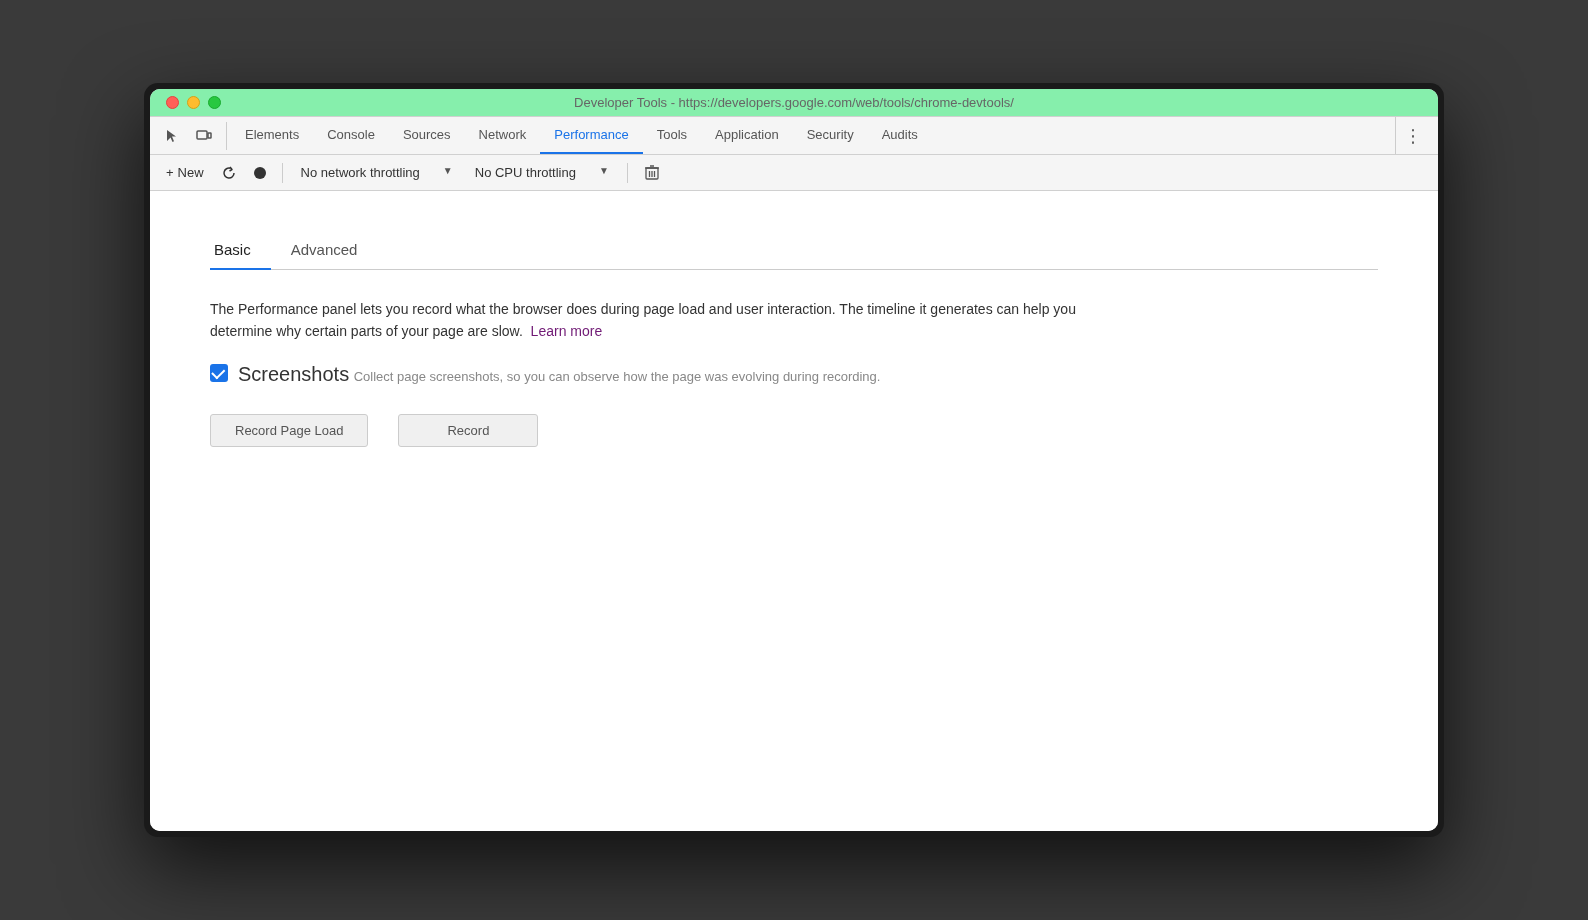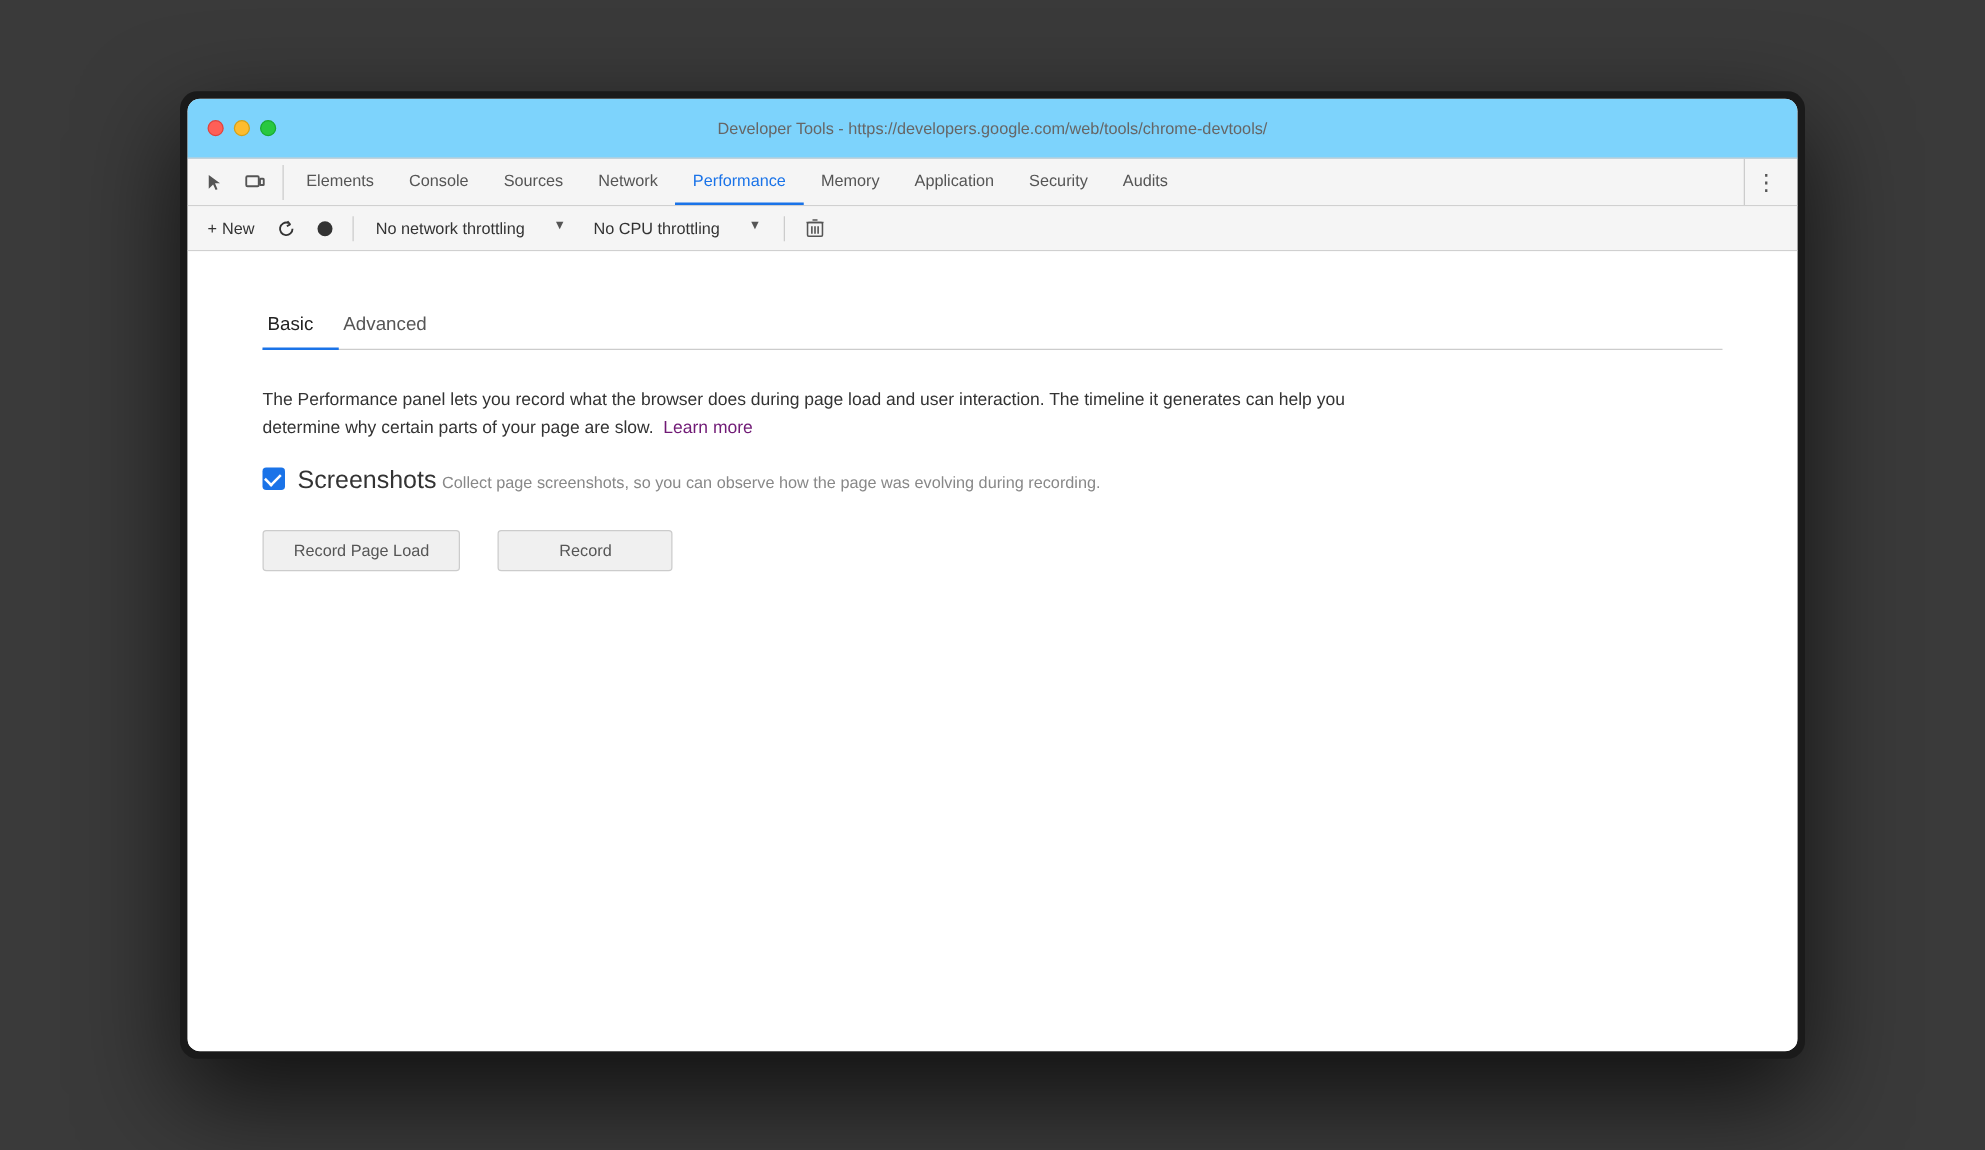--- a/index.html
+++ b/index.html
@@ -22,22 +22,22 @@
     }
 
     .window {
       background: #f0f0f0;
       border-radius: 10px;
       overflow: hidden;
     }
 
     
     .title-bar {
-      background: #7dd3fc;
-      height: 48px;
+      background: #86efac;
+      height: 28px;
       display: flex;
       align-items: center;
       padding: 0 16px;
       border-bottom: 1px solid #d0d0d0;
       position: relative;
     }
 
     .traffic-lights {
       display: flex;
       gap: 8px;
@@ -196,21 +196,21 @@
     
     .main-content {
       background: #fff;
       min-height: 640px;
       padding: 40px 60px;
     }
 
     
     .panel-tabs {
       display: flex;
-      gap: 0;
+      gap: 16px;
       border-bottom: 1px solid #ccc;
       margin-bottom: 28px;
     }
 
     .panel-tab {
       padding: 10px 20px 10px 4px;
       font-size: 15px;
       cursor: pointer;
       color: #555;
       border-bottom: 2px solid transparent;
@@ -327,21 +327,21 @@
             <rect x="12" y="5" width="3" height="5" rx="0.5" stroke="#555" stroke-width="1.5" fill="none"></rect>
           </svg>
         </div>
       </div>
       <div class="devtools-tabs">
         <div class="devtools-tab">Elements</div>
         <div class="devtools-tab">Console</div>
         <div class="devtools-tab">Sources</div>
         <div class="devtools-tab">Network</div>
         <div class="devtools-tab active">Performance</div>
-        <div class="devtools-tab">Memory</div>
+        <div class="devtools-tab">Tools</div>
         <div class="devtools-tab">Application</div>
         <div class="devtools-tab">Security</div>
         <div class="devtools-tab">Audits</div>
       </div>
       <div class="toolbar-more">⋮</div>
     </div>
 
     <div class="perf-toolbar">
       <div class="perf-toolbar-btn">
         <span>+</span>

